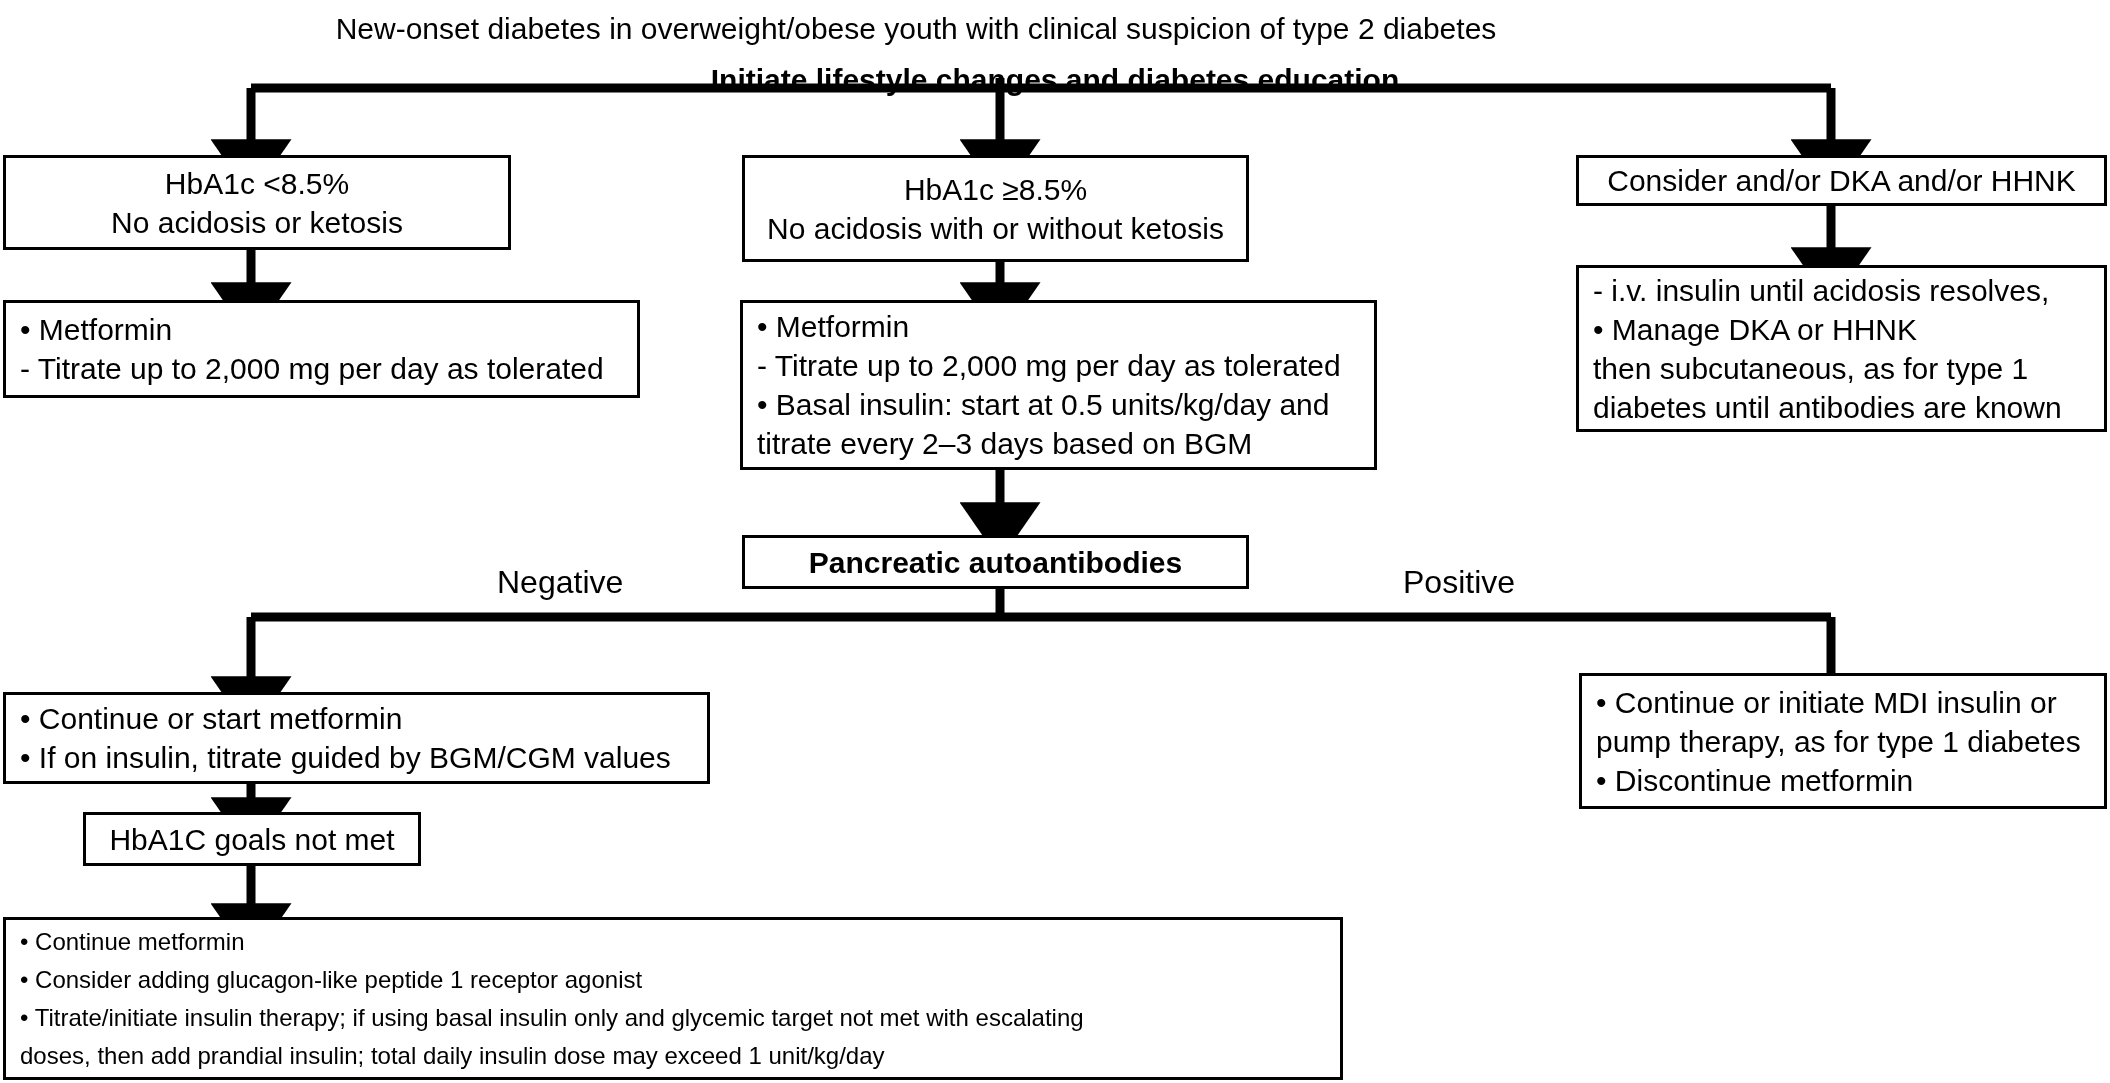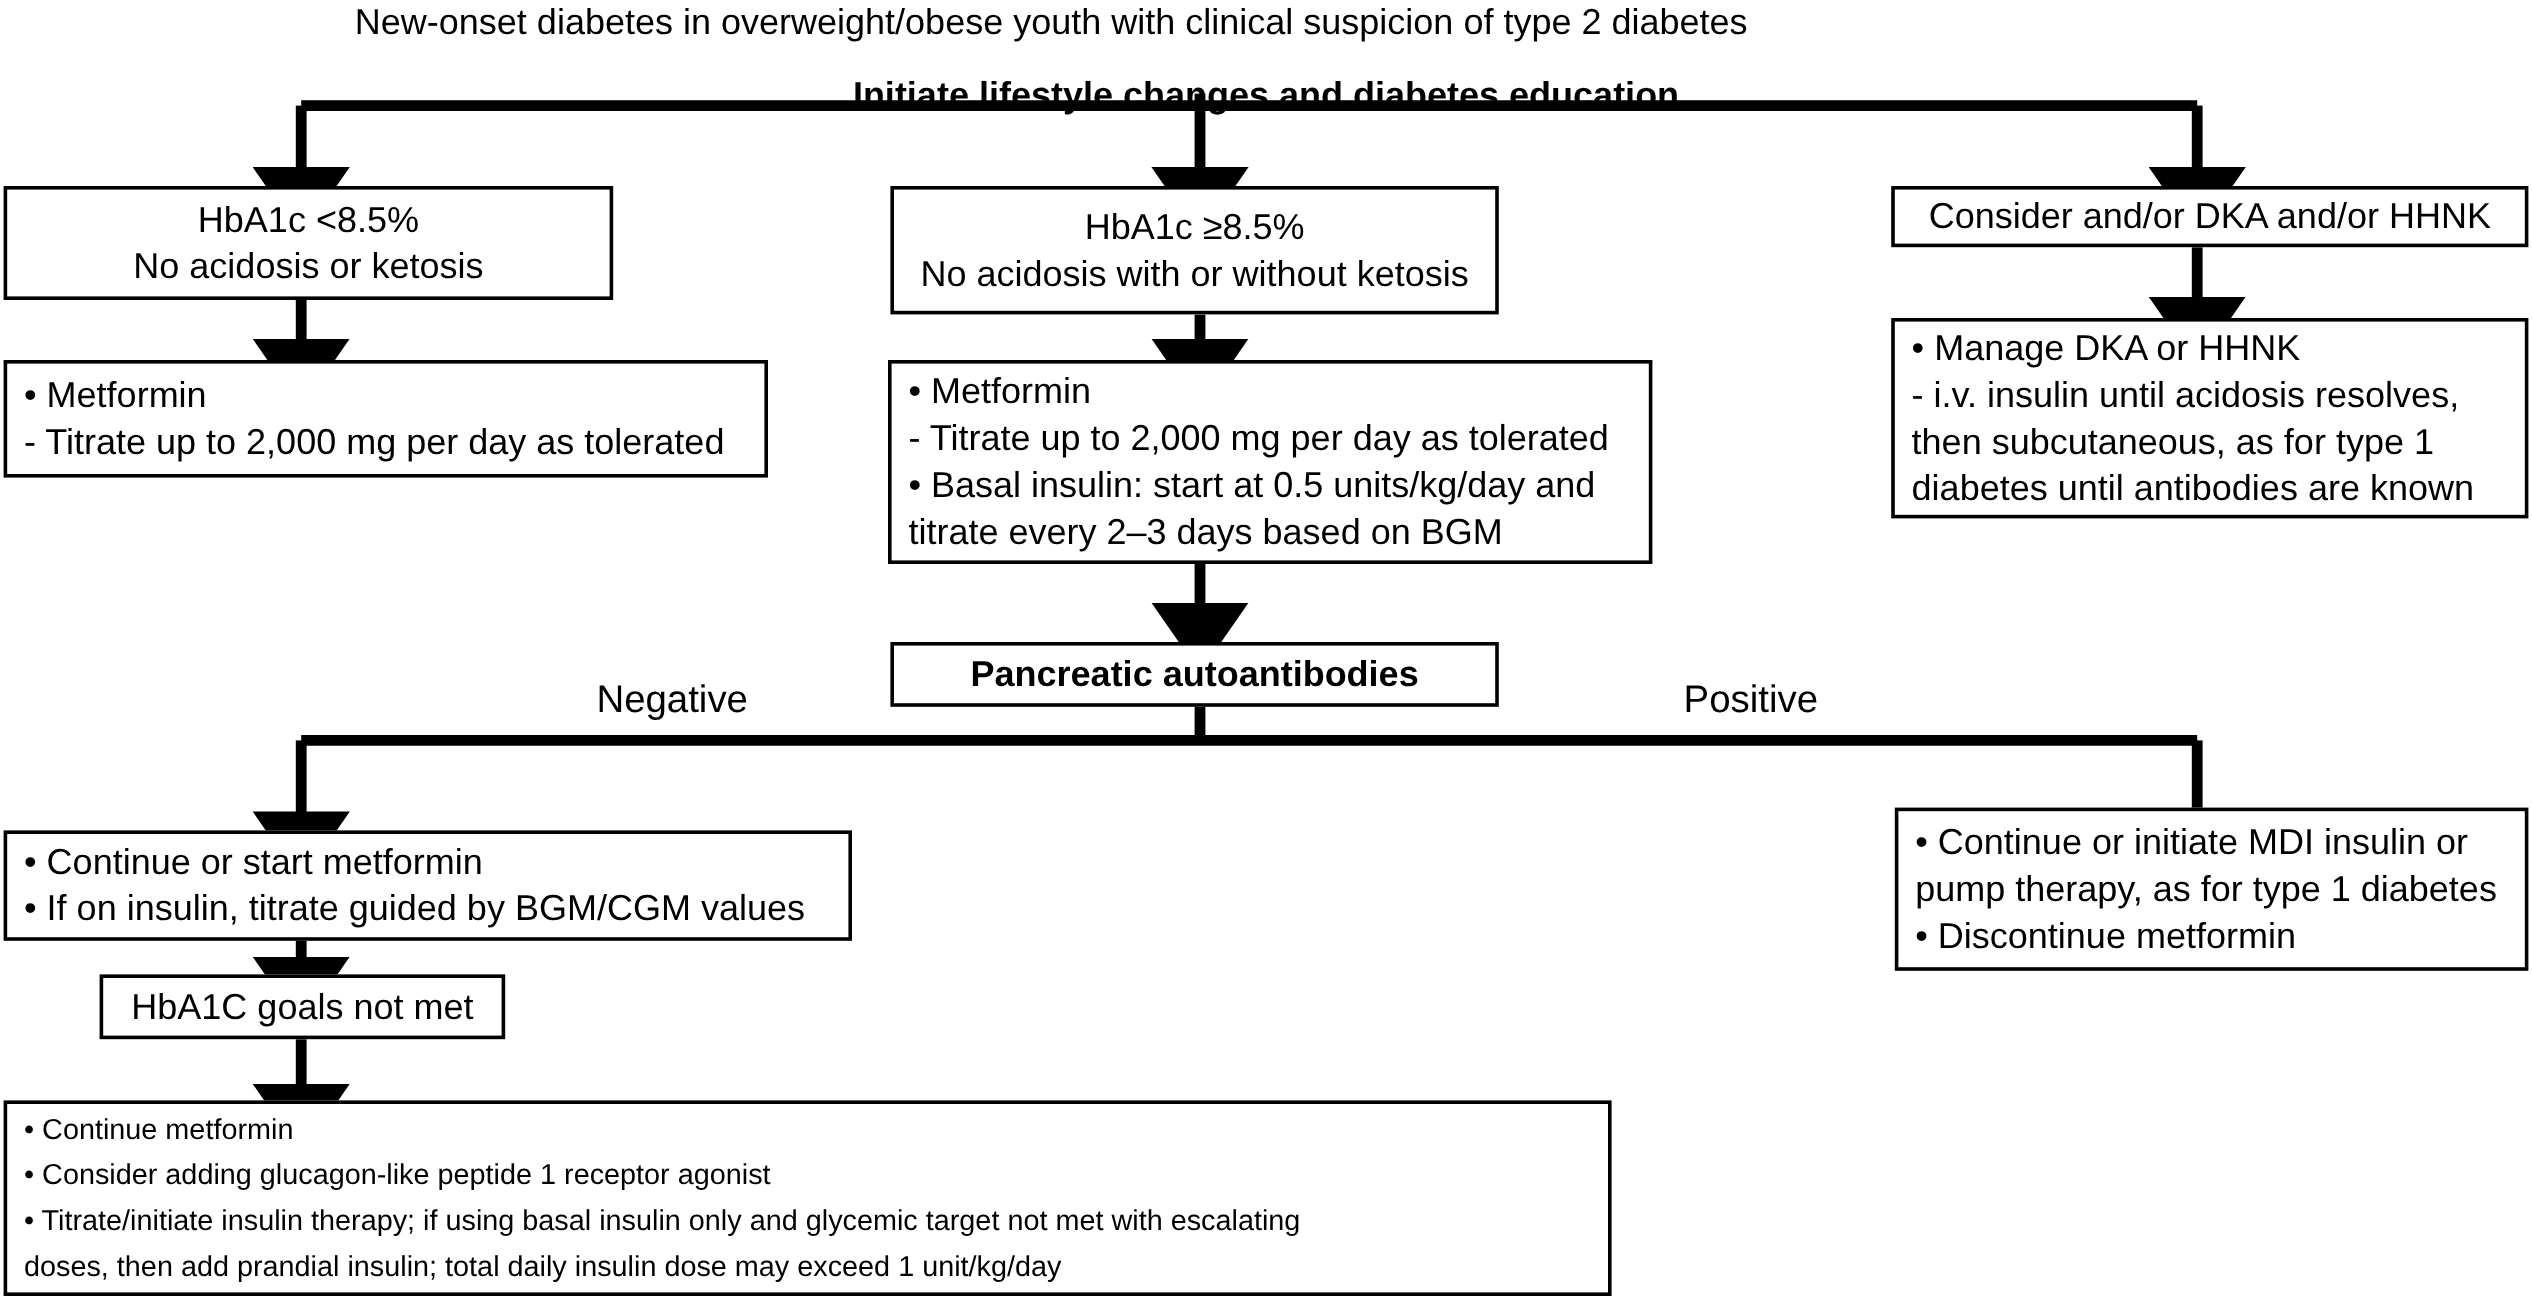--- a/index.html
+++ b/index.html
@@ -122,21 +122,21 @@
 
     <g>
       <path d="M251,762 L251,808" stroke="#000000" stroke-width="9" fill="none" marker-end="url(#arw)"></path>
     </g>
 
     <g>
       <path d="M251,866 L251,914" stroke="#000000" stroke-width="9" fill="none" marker-end="url(#arw)"></path>
     </g>
   </svg>
 
-  <div class="txt t-header t-center" style="left:0; top:0; width:1752px;">New-onset diabetes in overweight/obese youth with clinical suspicion of type 2 diabetes</div>
+  <div class="txt t-header t-center" style="left:0; top:10px; width:1752px;padding-left:40px;">New-onset diabetes in overweight/obese youth with clinical suspicion of type 2 diabetes</div>
 
   <div class="txt t-header t-center t-bold" style="left:0; top:48px; width:2110px;">Initiate lifestyle changes and diabetes education</div>
 
   <div class="node pad-c t-node" style="left:3px; top:155px; width:508px; height:95px;">
     <span class="line">HbA1c &lt;8.5%</span>
     <span class="line">No acidosis or ketosis</span>
   </div>
 
   <div class="node pad-l t-node" style="left:3px; top:300px; width:637px; height:98px;">
     <span class="line">• Metformin</span>
@@ -157,22 +157,22 @@
 
   <div class="node pad-c t-node t-bold" style="left:742px; top:522px; width:507px; height:54px;">
     <span class="line">Pancreatic autoantibodies</span>
   </div>
 
   <div class="node pad-c t-node" style="left:1576px; top:155px; width:531px; height:51px;">
     <span class="line">Consider and/or DKA and/or HHNK</span>
   </div>
 
   <div class="node pad-l t-node" style="left:1576px; top:265px; width:531px; height:167px;">
+    <span class="line">- i.v. insulin until acidosis resolves,</span>
     <span class="line">• Manage DKA or HHNK</span>
-    <span class="line">- i.v. insulin until acidosis resolves,</span>
     <span class="line">then subcutaneous, as for type 1</span>
     <span class="line">diabetes until antibodies are known</span>
   </div>
 
   <div class="txt branch-label" style="left:497px; top:565px;">Negative</div>
 
   <div class="txt branch-label" style="left:1403px; top:565px;">Positive</div>
 
   <div class="node pad-l t-node" style="left:3px; top:692px; width:707px; height:92px;">
     <span class="line">• Continue or start metformin</span>

